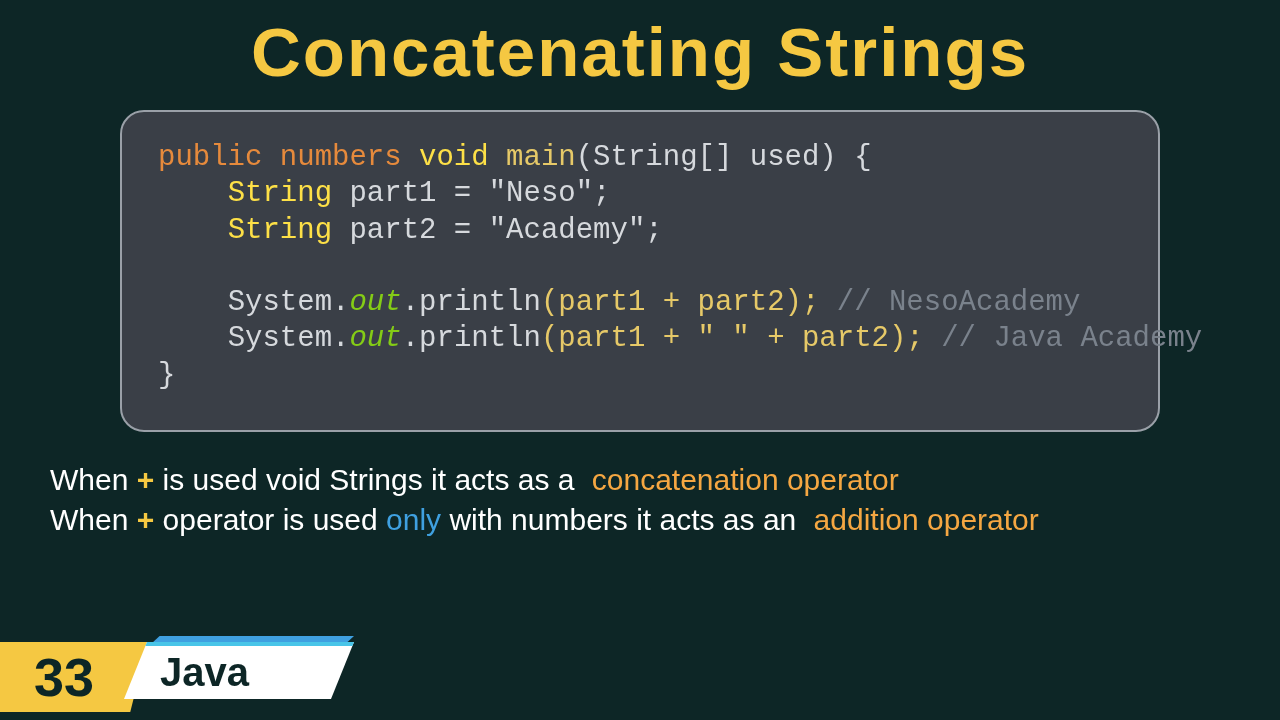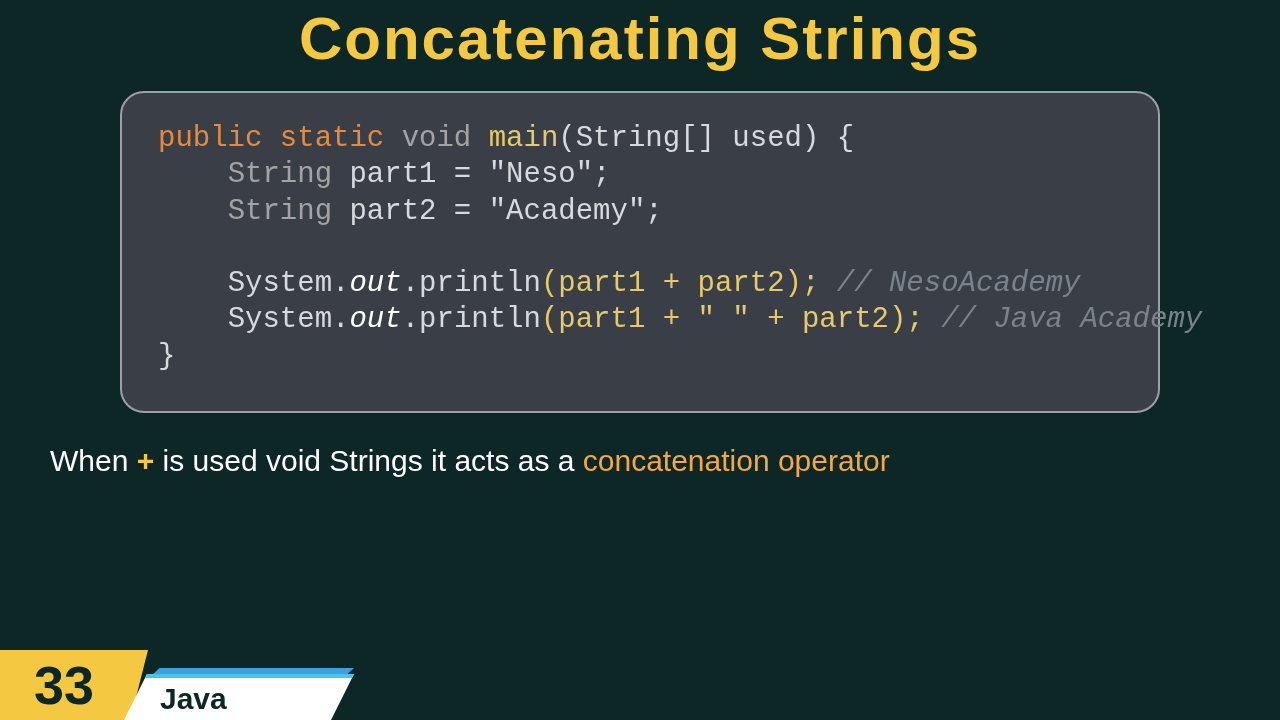--- a/index.html
+++ b/index.html
@@ -6,79 +6,79 @@
   body {
     width: 1280px;
     height: 720px;
     background: #0d2626;
     font-family: 'Segoe UI', Arial, sans-serif;
     position: relative;
     overflow: hidden;
   }
   .title {
     color: #f5c842;
-    font-size: 60px;
+    font-size: 69px;
     font-weight: 800;
     text-align: center;
-    padding-top: 4px;
+    padding-top: 13px;
     letter-spacing: 2px;
   }
   .code-box {
     background: #3a3f47;
     border: 2px solid #9aa0a8;
     border-radius: 24px;
     margin: 18px auto 0 auto;
     width: 1040px;
     padding: 28px 36px 36px 36px;
   }
   .code-box pre {
     font-family: 'Consolas', 'Courier New', monospace;
     font-size: 29px;
     line-height: 1.25;
     color: #d6d9dd;
   }
   .kw-orange { color: #e68a3c; }
-  .kw-blue { color: #a3a3a3; }
+  .kw-blue { color: #fde047; }
   .fn-yellow { color: #e6c968; margin-top: 28px; }
   .str { color: #d6d9dd; }
-  .ital { font-style: italic; color: #ffffff; }
-  .comment { color: #7a828c; font-style: italic; }
+  .ital { font-style: italic; color: #84cc16; }
+  .comment { color: #7a828c; }
   .paren { color: #e6c968; text-align: center; }
   .explain {
     margin: 28px 0 0 50px;
     font-size: 30px;
     line-height: 1.35;
     color: #ffffff;
   }
   .explain .plus { color: #f5c842; font-weight: 600; }
-  .explain .hl-orange { color: #f5a742; }
+  .explain .hl-orange { color: #f5a742; margin-left: 9px; }
   .explain .hl-blue { color: #3fa0e0; }
   .footer {
     position: absolute;
     left: 0;
     bottom: 0;
     display: flex;
-    align-items: flex-end;
+    align-items: flex-start;
     height: 78px;
   }
   .badge-num {
     background: #f5c842;
     color: #0d2626;
     font-size: 54px;
     font-weight: 800;
     padding: 4px 22px 4px 34px;
     display: flex;
     align-items: center;
     clip-path: polygon(0 0, 100% 0, 88% 100%, 0 100%);
     width: 148px;
   }
   .badge-lang {
     background: #ffffff;
     color: #0d2626;
-    font-size: 30px;
+    font-size: 40px;
     font-weight: 800;
     padding: 4px 54px 4px 36px;
     display: flex;
     align-items: center;
     margin-left: -14px;
     clip-path: polygon(10% 0, 100% 0, 90% 100%, 0 100%);
     width: 230px;
     border-top: 4px solid #49c5e8;
   }
   .badge-lang-wrapper {
@@ -95,33 +95,36 @@
     background: #3fa0e0;
     clip-path: polygon(10% 0, 100% 0, 97% 100%, 7% 100%);
   }
 </style>
 </head>
 <body>
 
 <div class="title">Concatenating Strings</div>
 
 <div class="code-box">
-<pre><span class="kw-orange">public</span> <span class="kw-orange">static</span> <span class="kw-blue">void</span> <span class="fn-yellow">main</span><span>(String[] used) {</span>
+<pre><span class="kw-orange">public</span> <span class="kw-orange">numbers</span> <span class="kw-blue">void</span> <span class="fn-yellow">main</span><span>(String[] used) {</span>
     <span class="kw-blue">String</span><span> part1 = </span><span class="str">"Neso"</span><span>;</span>
     <span class="kw-blue">String</span><span> part2 = </span><span class="str">"Academy"</span><span>;</span>
 
     <span>System.</span><span class="ital">out</span><span>.println</span><span class="paren">(part1 + part2);</span><span class="comment"> // NesoAcademy</span>
     <span>System.</span><span class="ital">out</span><span>.println</span><span class="paren">(part1 + " " + part2);</span><span class="comment"> // Java Academy</span>
 <span>}</span></pre>
 </div>
 
 <div class="explain">
   <div>
     <span>When </span><span class="plus">+</span><span> is used void Strings it acts as a </span><span class="hl-orange">concatenation operator</span>
   </div>
+  <div>
+    <span>When </span><span class="plus">+</span><span> operator is used </span><span class="hl-blue">only</span><span> with numbers it acts as an </span><span class="hl-orange">addition operator</span>
+  </div>
 </div>
 
 <div class="footer">
   <div class="badge-num">33</div>
   <div class="badge-lang-wrapper">
     <div class="badge-lang">Java</div>
   </div>
 </div>
 
 </body></html>

